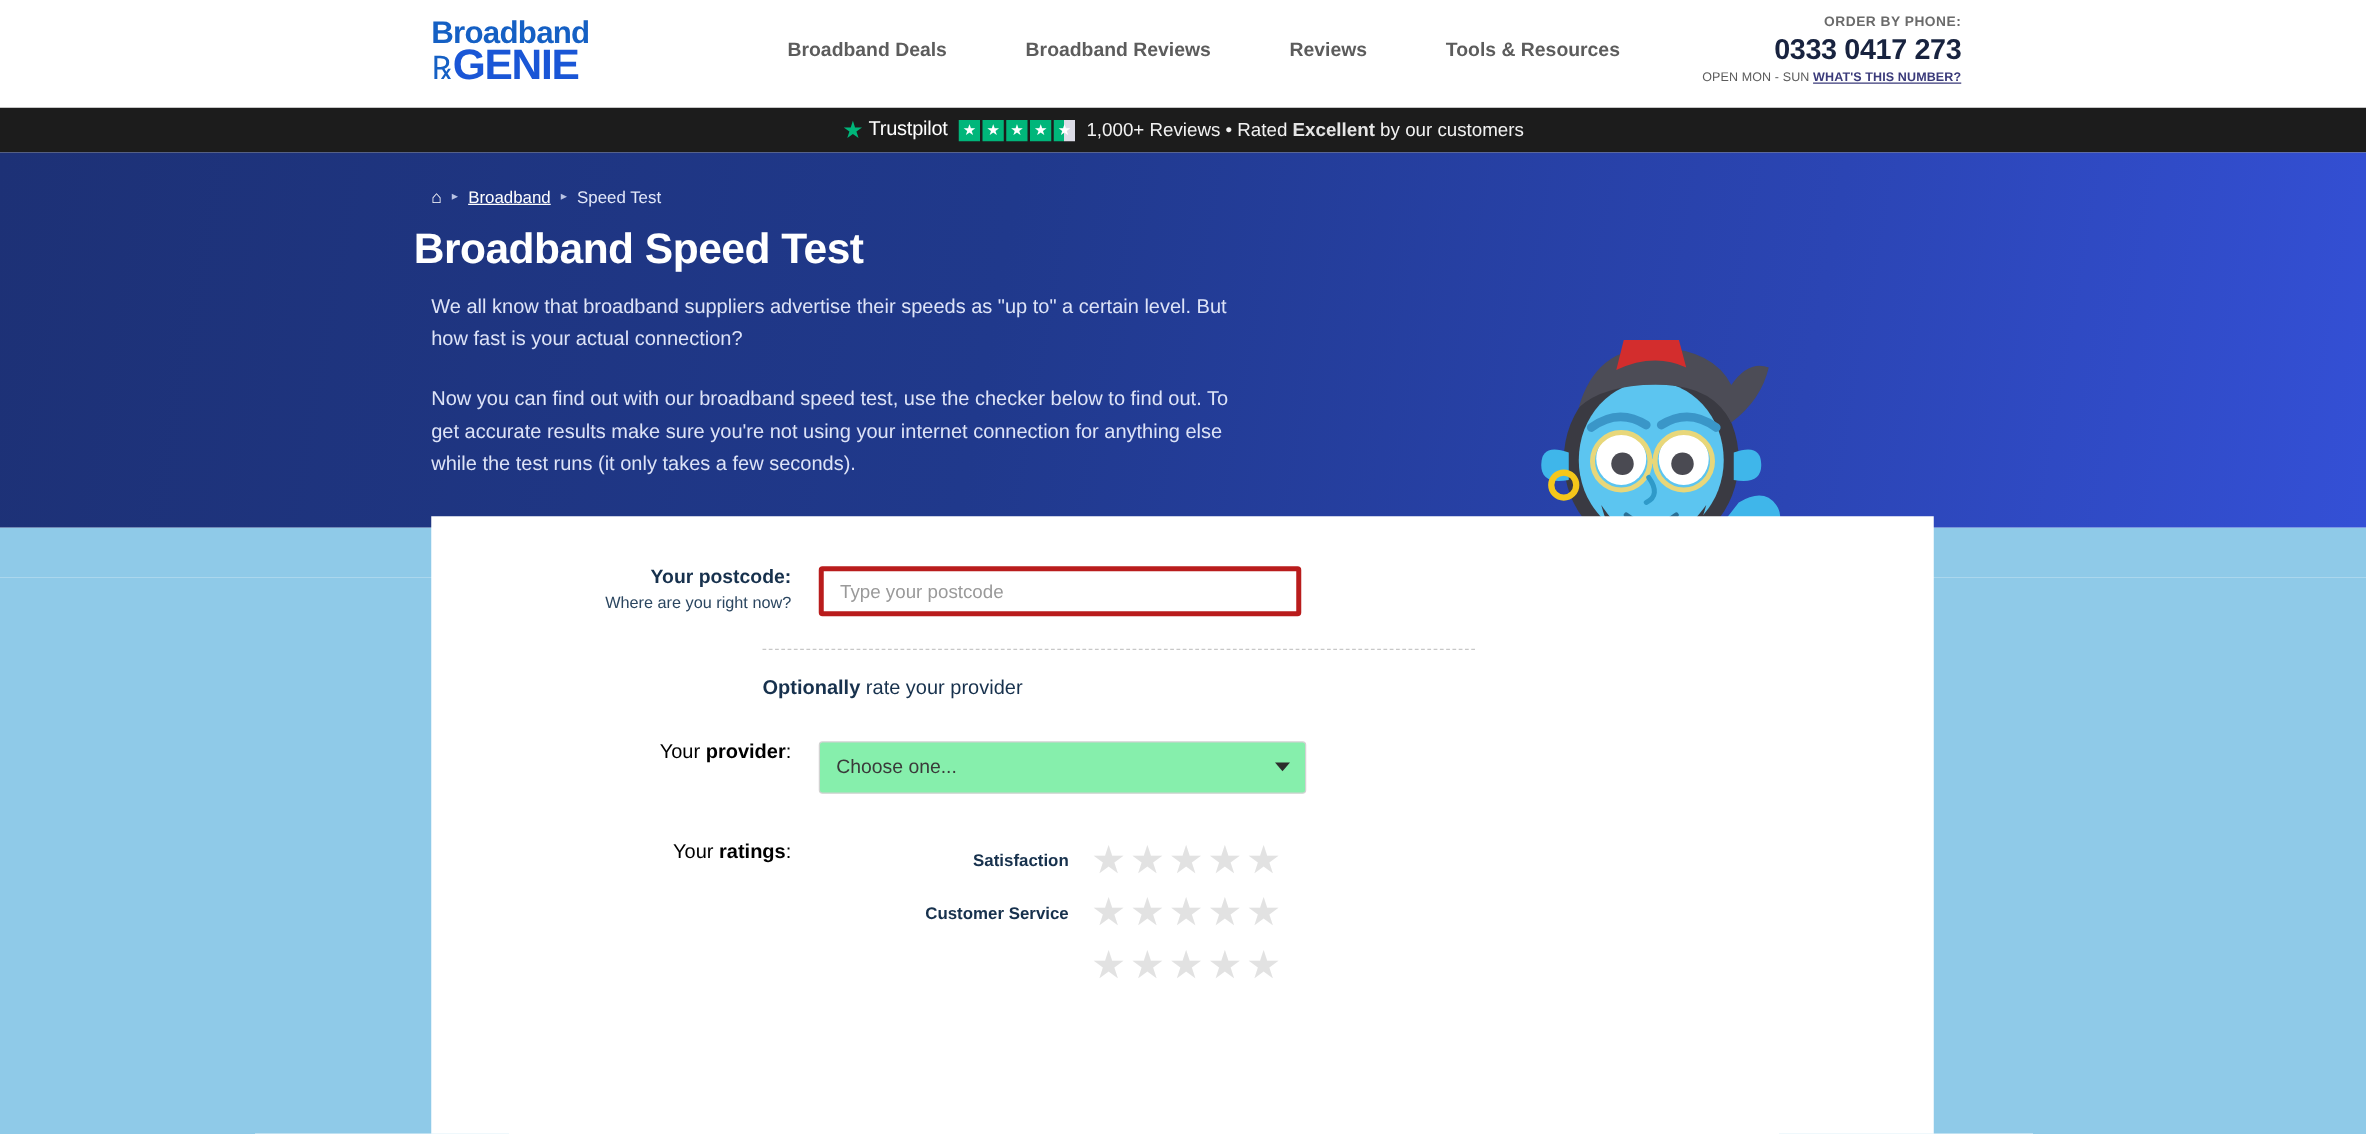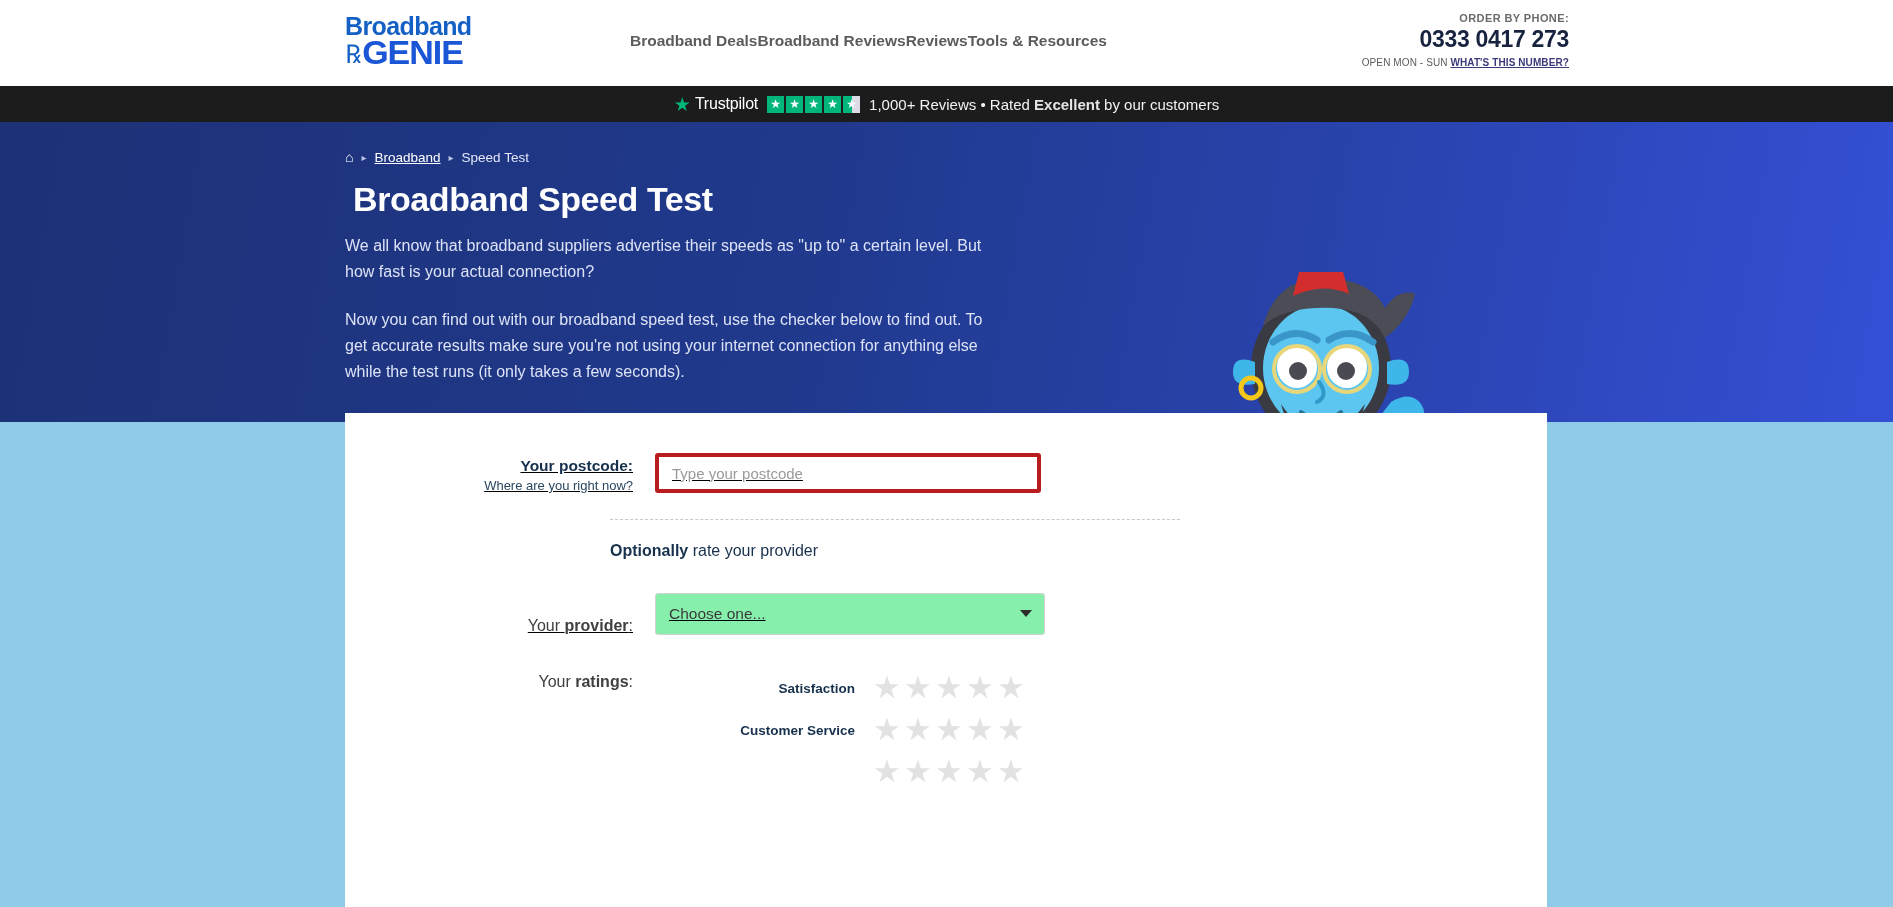--- a/index.html
+++ b/index.html
@@ -20,21 +20,21 @@
     font-size:25px; font-weight:bold; color:#1560c4; letter-spacing:-0.6px;
     line-height:25px;
   }
   .logo-line2 { display:flex; align-items:flex-end; line-height:30px; margin-top:-2px;}
   .logo-swirl { color:#1560c4; font-size:26px; line-height:26px; margin-right:1px; }
   .logo-genie {
     font-size:34px; font-weight:bold; color:#1a56d6; letter-spacing:-1px;
     line-height:30px;
   }
 
-  .nav { position:absolute; left:630px; top:32px; display:flex; }
+  .nav { position:absolute; left:630px; top:32px; display:flex; gap:63px; }
   .nav-item {
     font-size:15.5px; font-weight:bold; color:#5c5c5c; cursor:pointer;
     white-space:nowrap;
   }
 
   .phone-block {
     position:absolute; right:324px; top:12px; text-align:right;
   }
   .phone-label {
     font-size:11px; font-weight:bold; color:#6a6a6a; letter-spacing:0.4px;
@@ -72,21 +72,21 @@
   .breadcrumb {
     position:absolute; left:345px; top:27px; display:flex; align-items:center;
     gap:8px; font-size:13.5px; color:#dfe4f5;
   }
   .bc-home { font-size:14px; color:#fff; }
   .bc-sep { color:#b9c3e4; font-size:10px; }
   .bc-link { color:#fff; text-decoration:underline; }
   .bc-current { color:#e3e8fa; }
 
   .hero-h1 {
-    position:absolute; left:353px; top:58px; color:#fff; font-size:34px;
+    position:absolute; left:331px; top:58px; color:#fff; font-size:34px;
     font-weight:bold; letter-spacing:-0.4px;
   }
   .hero-p {
     position:absolute; left:345px; color:#dde3f7; font-size:16px;
     line-height:26px; width:650px;
   }
   .hero-p1 { top:111px; }
   .hero-p2 { top:185px; }
 
   
@@ -96,27 +96,27 @@
   .band { height:40px; background:#8fcae8; }
   .band-rest {
     height:445px; background:#8fcae8; position:relative;
   }
   .card {
     position:absolute; left:345px; top:-49px; width:1202px; height:500px;
     background:#fff;
   }
 
   .form-area { padding-top:40px; }
-  .row { display:flex; align-items:flex-end;text-decoration:underline; }
+  .row { display:flex; align-items:flex-start; }
   .row-label {
     width:310px; text-align:right; padding-right:22px; color:#17314d;
   }
   .lbl-strong { font-size:15.5px; font-weight:bold; color:#17314d; }
   .lbl-sub { font-size:13px; color:#2b4660; margin-top:3px;margin-left:20px; }
-  .lbl-plain { font-size:16px; color:#404040; }
+  .lbl-plain { font-size:16px; color:#000000; }
 
   .postcode-input {
     width:386px; height:40px; border:4px solid #b91c1c; border-radius:3px;
     font-size:15px; padding:0 13px; color:#333; outline:none;
     font-family:"Liberation Sans", sans-serif;
   }
   .postcode-input::placeholder { color:#9a9a9a; }
 
   .divider {
     margin:26px 0 0 265px; width:570px; border-top:1px dashed #c8c8c8;

